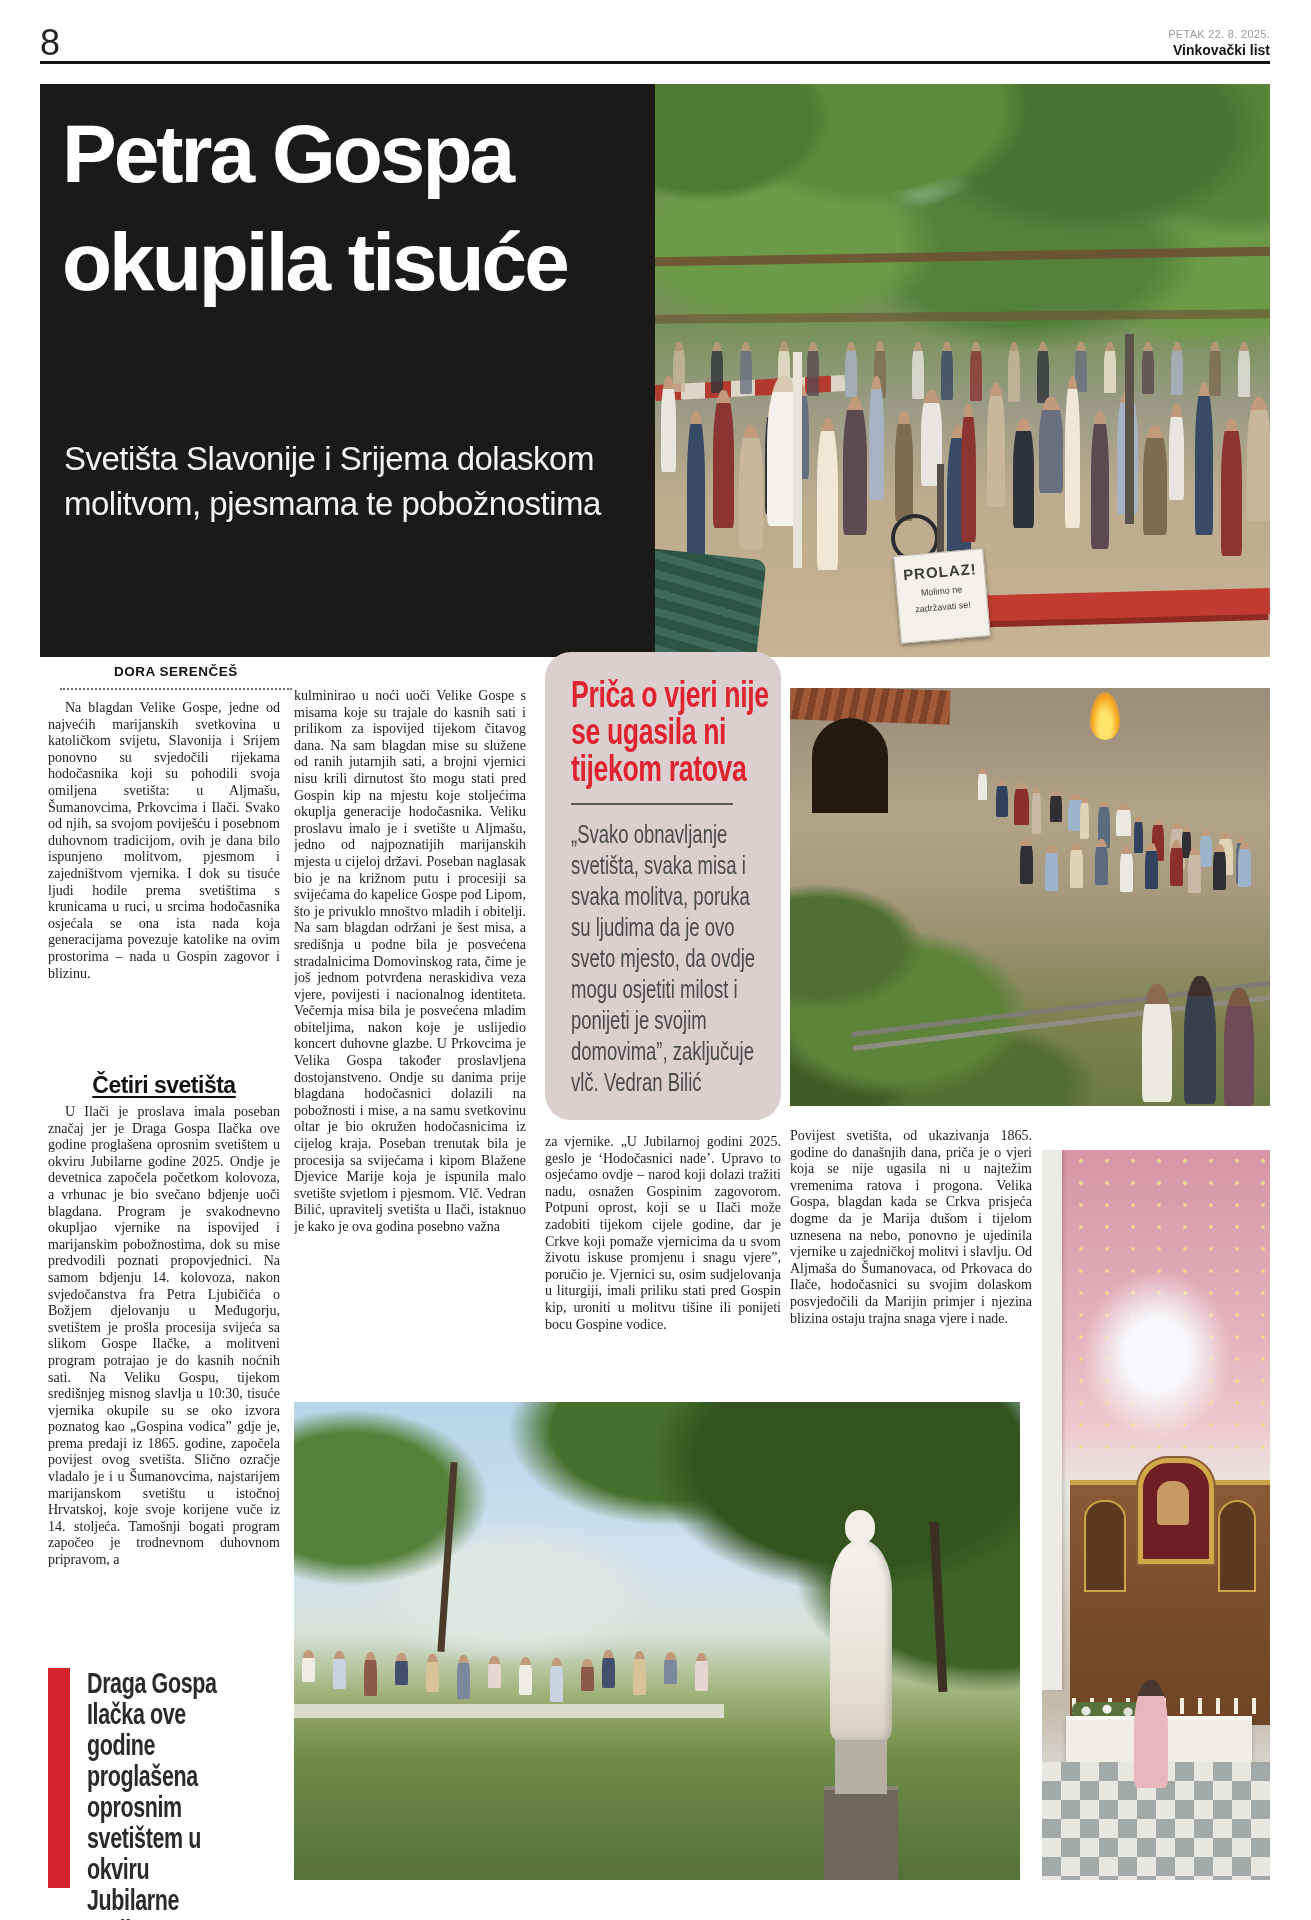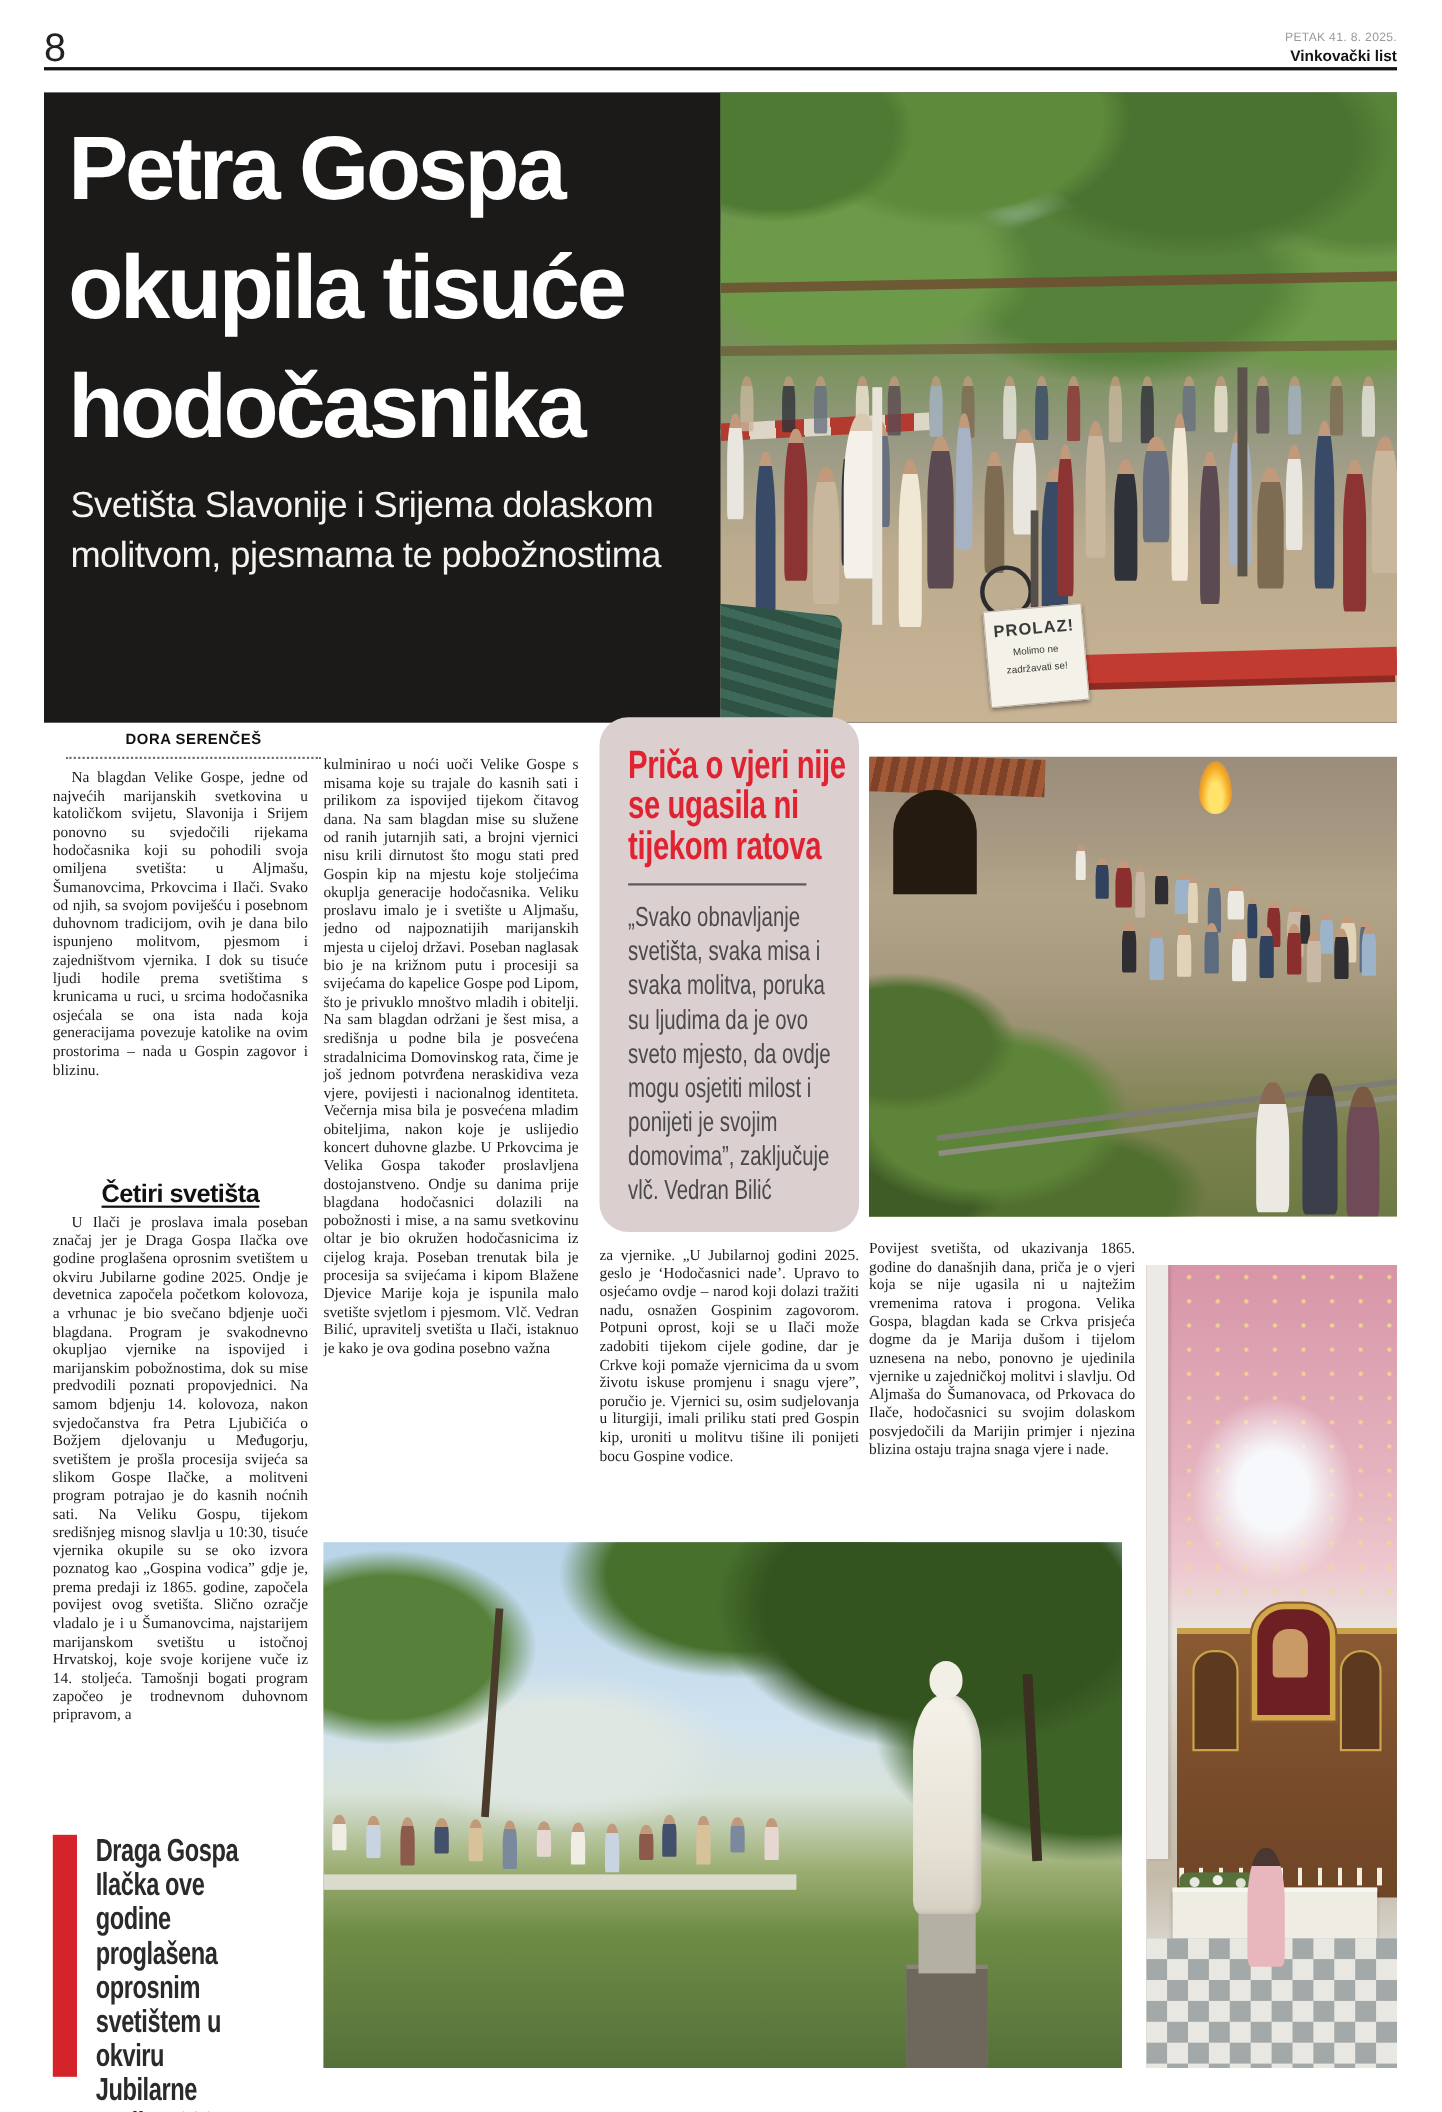--- a/index.html
+++ b/index.html
@@ -139,29 +139,28 @@
   .callout-text{margin-left:17px;font-family:"Liberation Sans",sans-serif;font-weight:700;
     font-size:29px;line-height:31px;color:#2a2a2a;letter-spacing:-.5px;
     transform:scaleX(.74);transform-origin:0 0;width:232px;}
 </style>
 </head>
 <body>
 
 <div class="page">
 
   <div class="pagenum">8</div>
-  <div class="pubdate">PETAK 41. 8. 2025.</div>
+  <div class="pubdate">PETAK 22. 8. 2025.</div>
   <div class="pubname">Vinkovački list</div>
   <div class="headrule"></div>
 
   <div class="banner">
     <div class="hl">
       <div>Petra Gospa</div>
       <div>okupila tisuće</div>
-      <div>hodočasnika</div>
     </div>
     <div class="sub">
       <div>Svetišta Slavonije i Srijema dolaskom</div>
       <div>molitvom, pjesmama te pobožnostima</div>
     </div>
 
     <div class="ph photo-top">
       <div class="beam" style="left:0;top:168px;width:615px;transform:rotate(-1deg);"></div>
       <div class="beam" style="left:0;top:228px;width:615px;transform:rotate(-.5deg);opacity:.6;"></div>
       <div class="canopy"></div>

